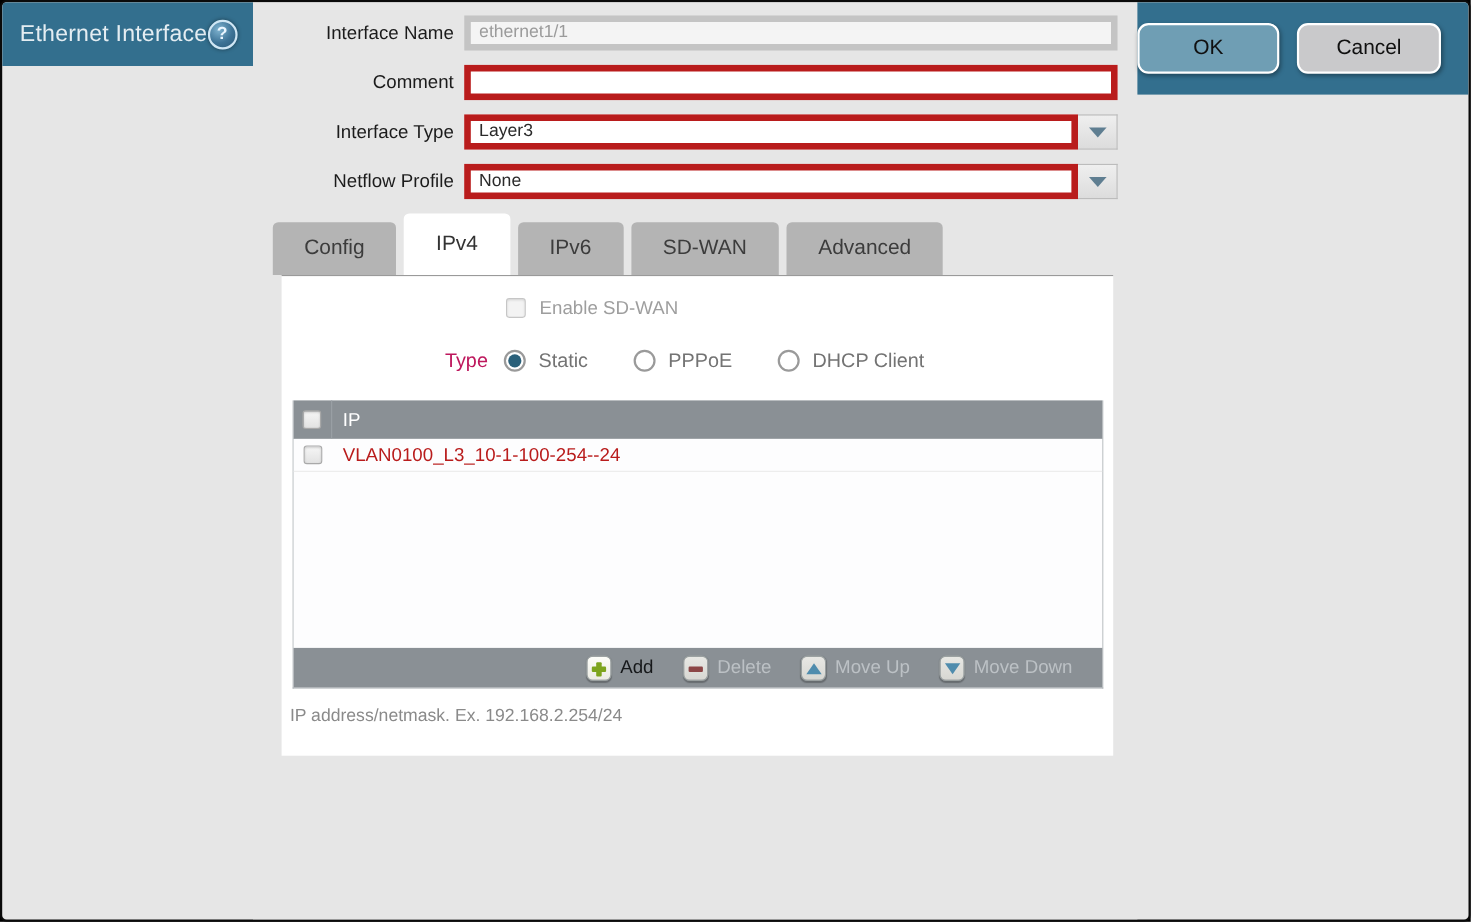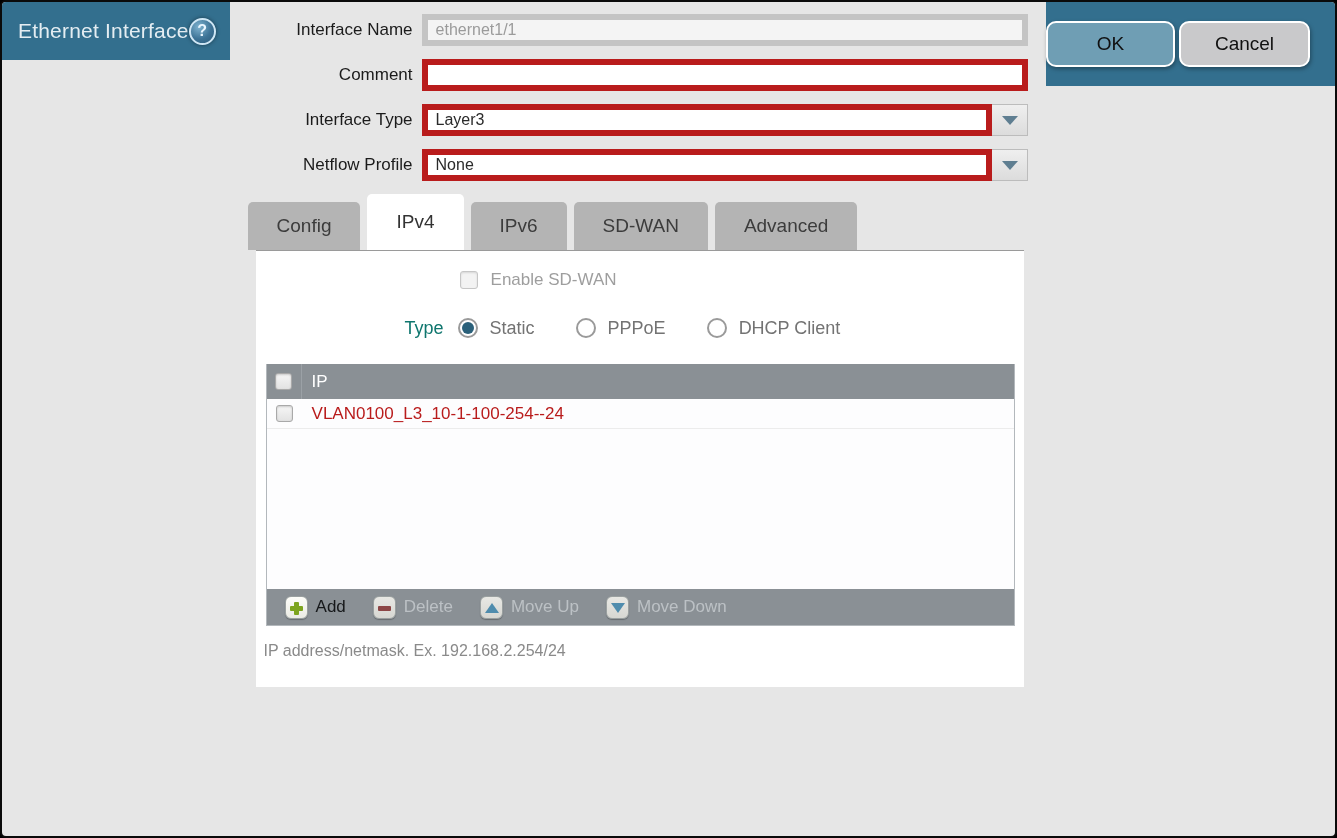--- a/index.html
+++ b/index.html
@@ -74,21 +74,21 @@
   .sdwan-row { display: flex; align-items: center; margin-left: 204px; height: 18px; }
   .checkbox {
     width: 18px; height: 18px; border: 1px solid #b0b0b0; border-radius: 3px;
     background: linear-gradient(#fdfdfd, #ececec);
     box-shadow: inset 0 1px 2px rgba(0,0,0,.12); flex: 0 0 auto; cursor: pointer;
   }
   .checkbox.disabled { cursor: default; background: #f3f3f3; border-color: #c6c6c6; }
   .sdwan-label { margin-left: 13px; font-size: 17px; color: #9e9e9e; }
 
   .type-row { display: flex; align-items: center; margin-top: 27px; height: 24px; }
-  .type-label { width: 188px; text-align: right; font-size: 18px; color: #0f766e; flex: 0 0 auto; }
+  .type-label { width: 188px; text-align: right; font-size: 18px; color: #be185d; flex: 0 0 auto; }
   .radio-group { display: flex; align-items: center; margin-left: 14px; }
   .radio-opt { display: flex; align-items: center; cursor: pointer; }
   .radio-opt + .radio-opt { margin-left: 41px; }
   .radio {
     width: 20px; height: 20px; border-radius: 50%;
     border: 2px solid #9a9a9a; background: #fff; position: relative; flex: 0 0 auto;
   }
   .radio.selected::after {
     content: ""; position: absolute; left: 2px; top: 2px;
     width: 12px; height: 12px; border-radius: 50%; background: #2a607a;
@@ -109,21 +109,21 @@
     width: 17px; height: 17px; border: 1px solid #a9a9a9; border-radius: 3px;
     background: linear-gradient(#f6f6f6, #e2e2e2);
     box-shadow: inset 0 1px 2px rgba(0,0,0,.18); cursor: pointer;
   }
   .col-title { color: #fff; font-size: 17px; padding-left: 10px; }
   .tbl-body { background: #fdfdfe; height: 190px; }
   .tbl-row { height: 30px; display: flex; align-items: center; border-bottom: 1px solid #ececec; cursor: pointer; }
   .cell-ip { font-size: 17px; color: #b91c1c; padding-left: 10px; }
 
   .tbl-toolbar {
-    height: 36px; background: #8a9095; display: flex; align-items: center; padding-left: 18px;
+    height: 36px; background: #8a9095; display: flex; align-items: center; padding-left: 8px; justify-content: flex-end;
   }
   .tb-btn { display: flex; align-items: center; margin-right: 27px; cursor: pointer; }
   .tb-btn.disabled { cursor: default; }
   .tb-icon {
     width: 23px; height: 23px; border-radius: 6px; border: 1px solid #9aa0a0;
     background: linear-gradient(#fdfdf9, #ebebe4); position: relative; flex: 0 0 auto;
     box-shadow: 0 1px 1px rgba(0,0,0,.25);
   }
   .tb-btn.disabled .tb-icon { background: linear-gradient(#e8e8e4, #d7d7d2); }
   .tb-label { margin-left: 8px; font-size: 17px; color: #16181a; }
@@ -158,21 +158,21 @@
   
   .footer {
     height: 84px; background: #336f8e; flex: 0 0 auto;
     display: flex; align-items: center; justify-content: flex-end; padding-right: 25px;
   }
   .btn {
     height: 46px; border: 2px solid #fff; border-radius: 10px;
     font-family: "Liberation Sans", sans-serif; font-size: 19px; color: #101010;
     box-shadow: 1px 2px 4px rgba(0,0,0,.35); cursor: pointer;
   }
-  .btn-ok { width: 129px; background: #6f9eb4; margin-right: 4px; }
+  .btn-ok { width: 129px; background: #6f9eb4; margin-right: 16px; }
   .btn-cancel { width: 131px; background: #c9c9cb; }
 </style>
 </head>
 <body>
 
 <div class="dialog">
 
   <div class="titlebar">
     <span class="title">Ethernet Interface</span>
     <span class="help-icon">?</span>

